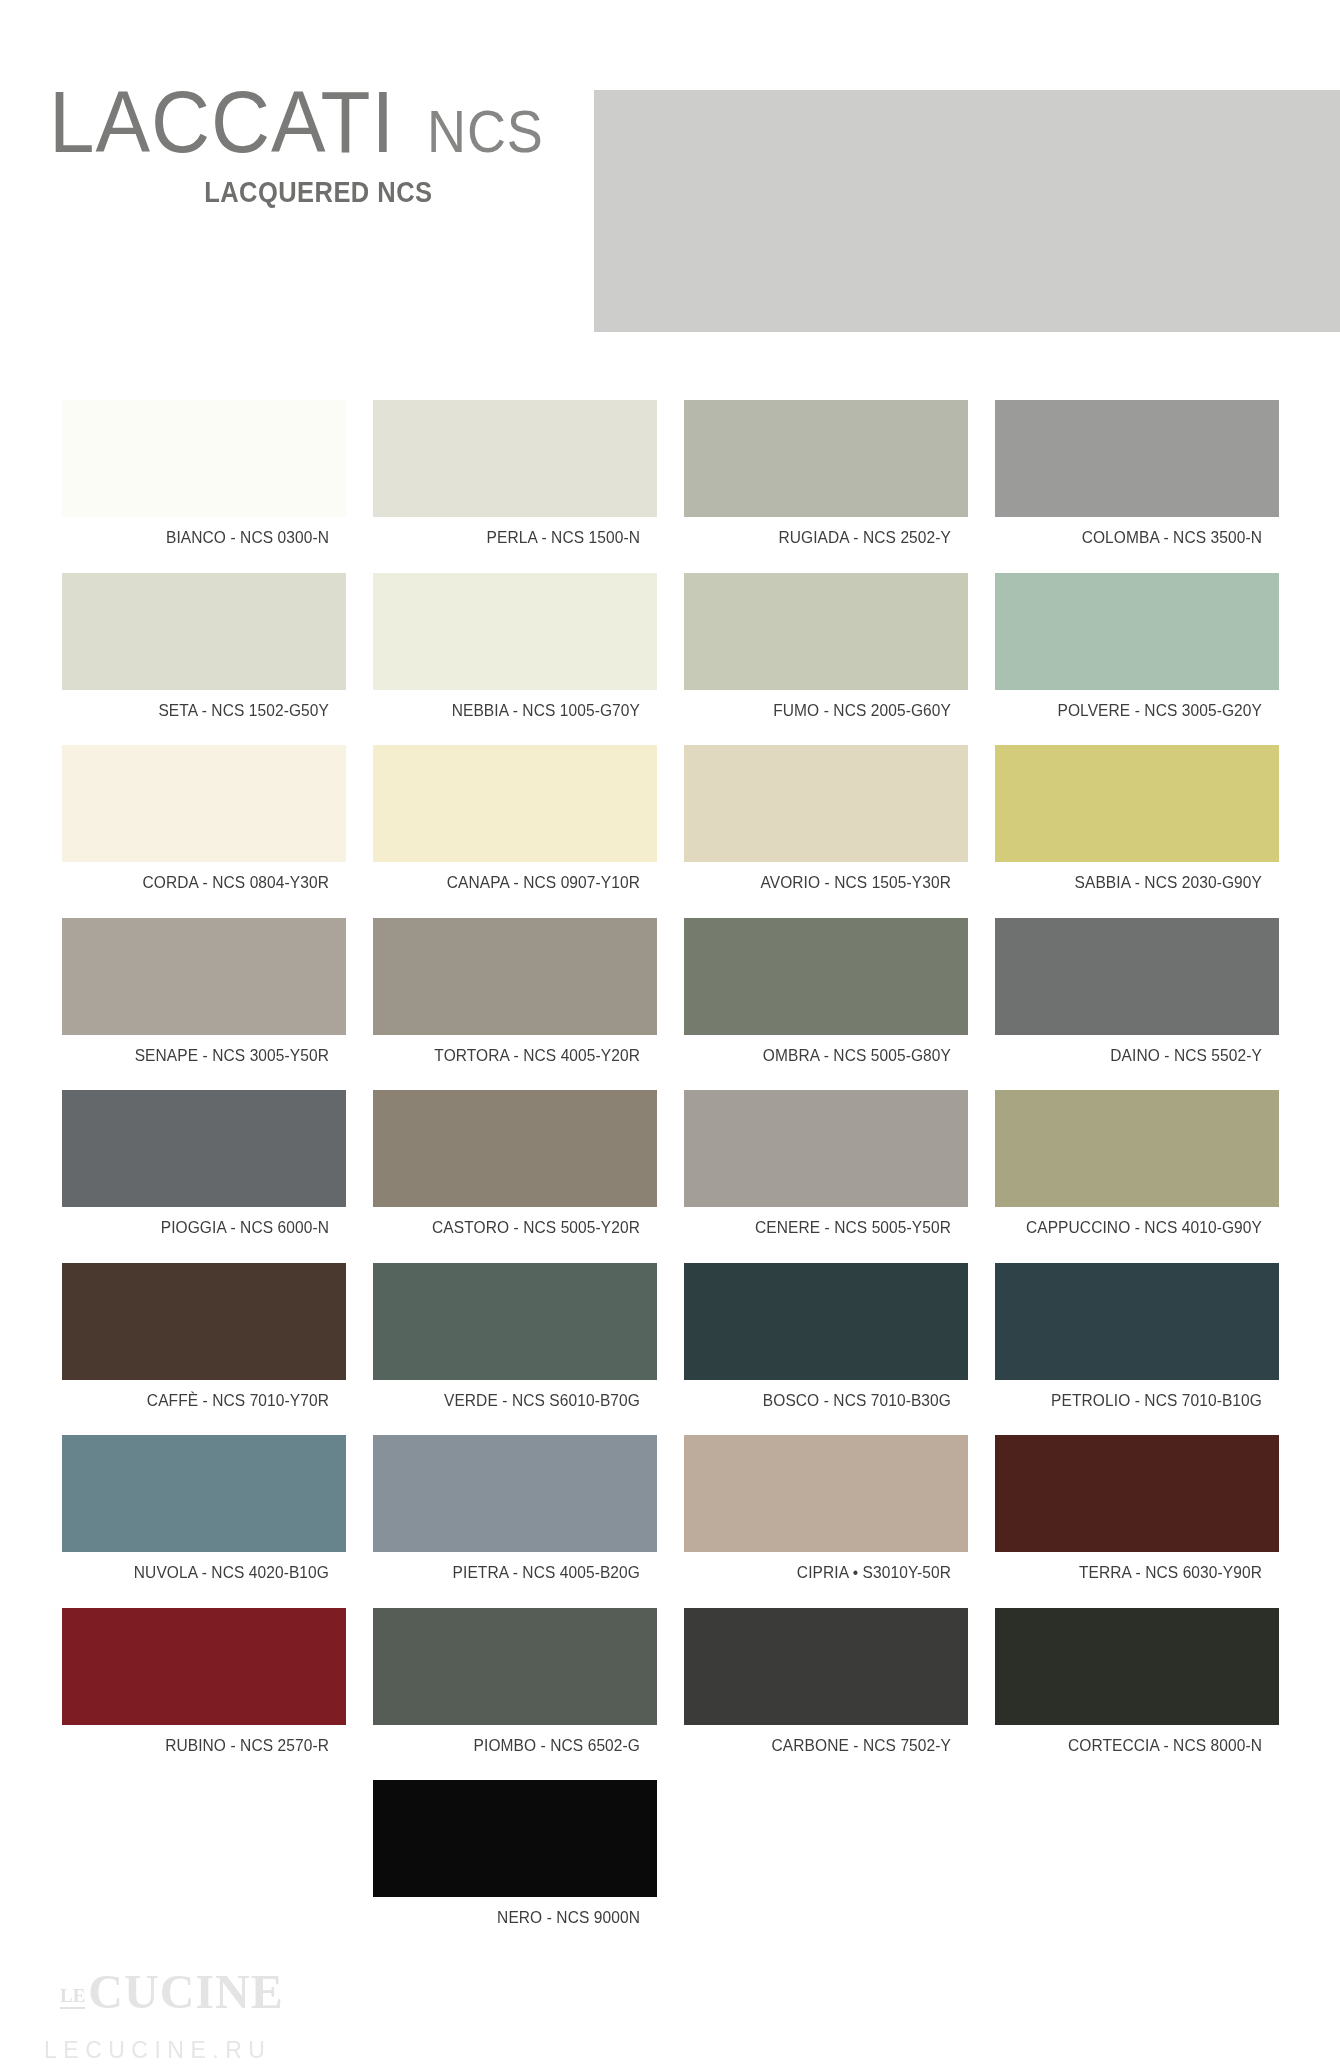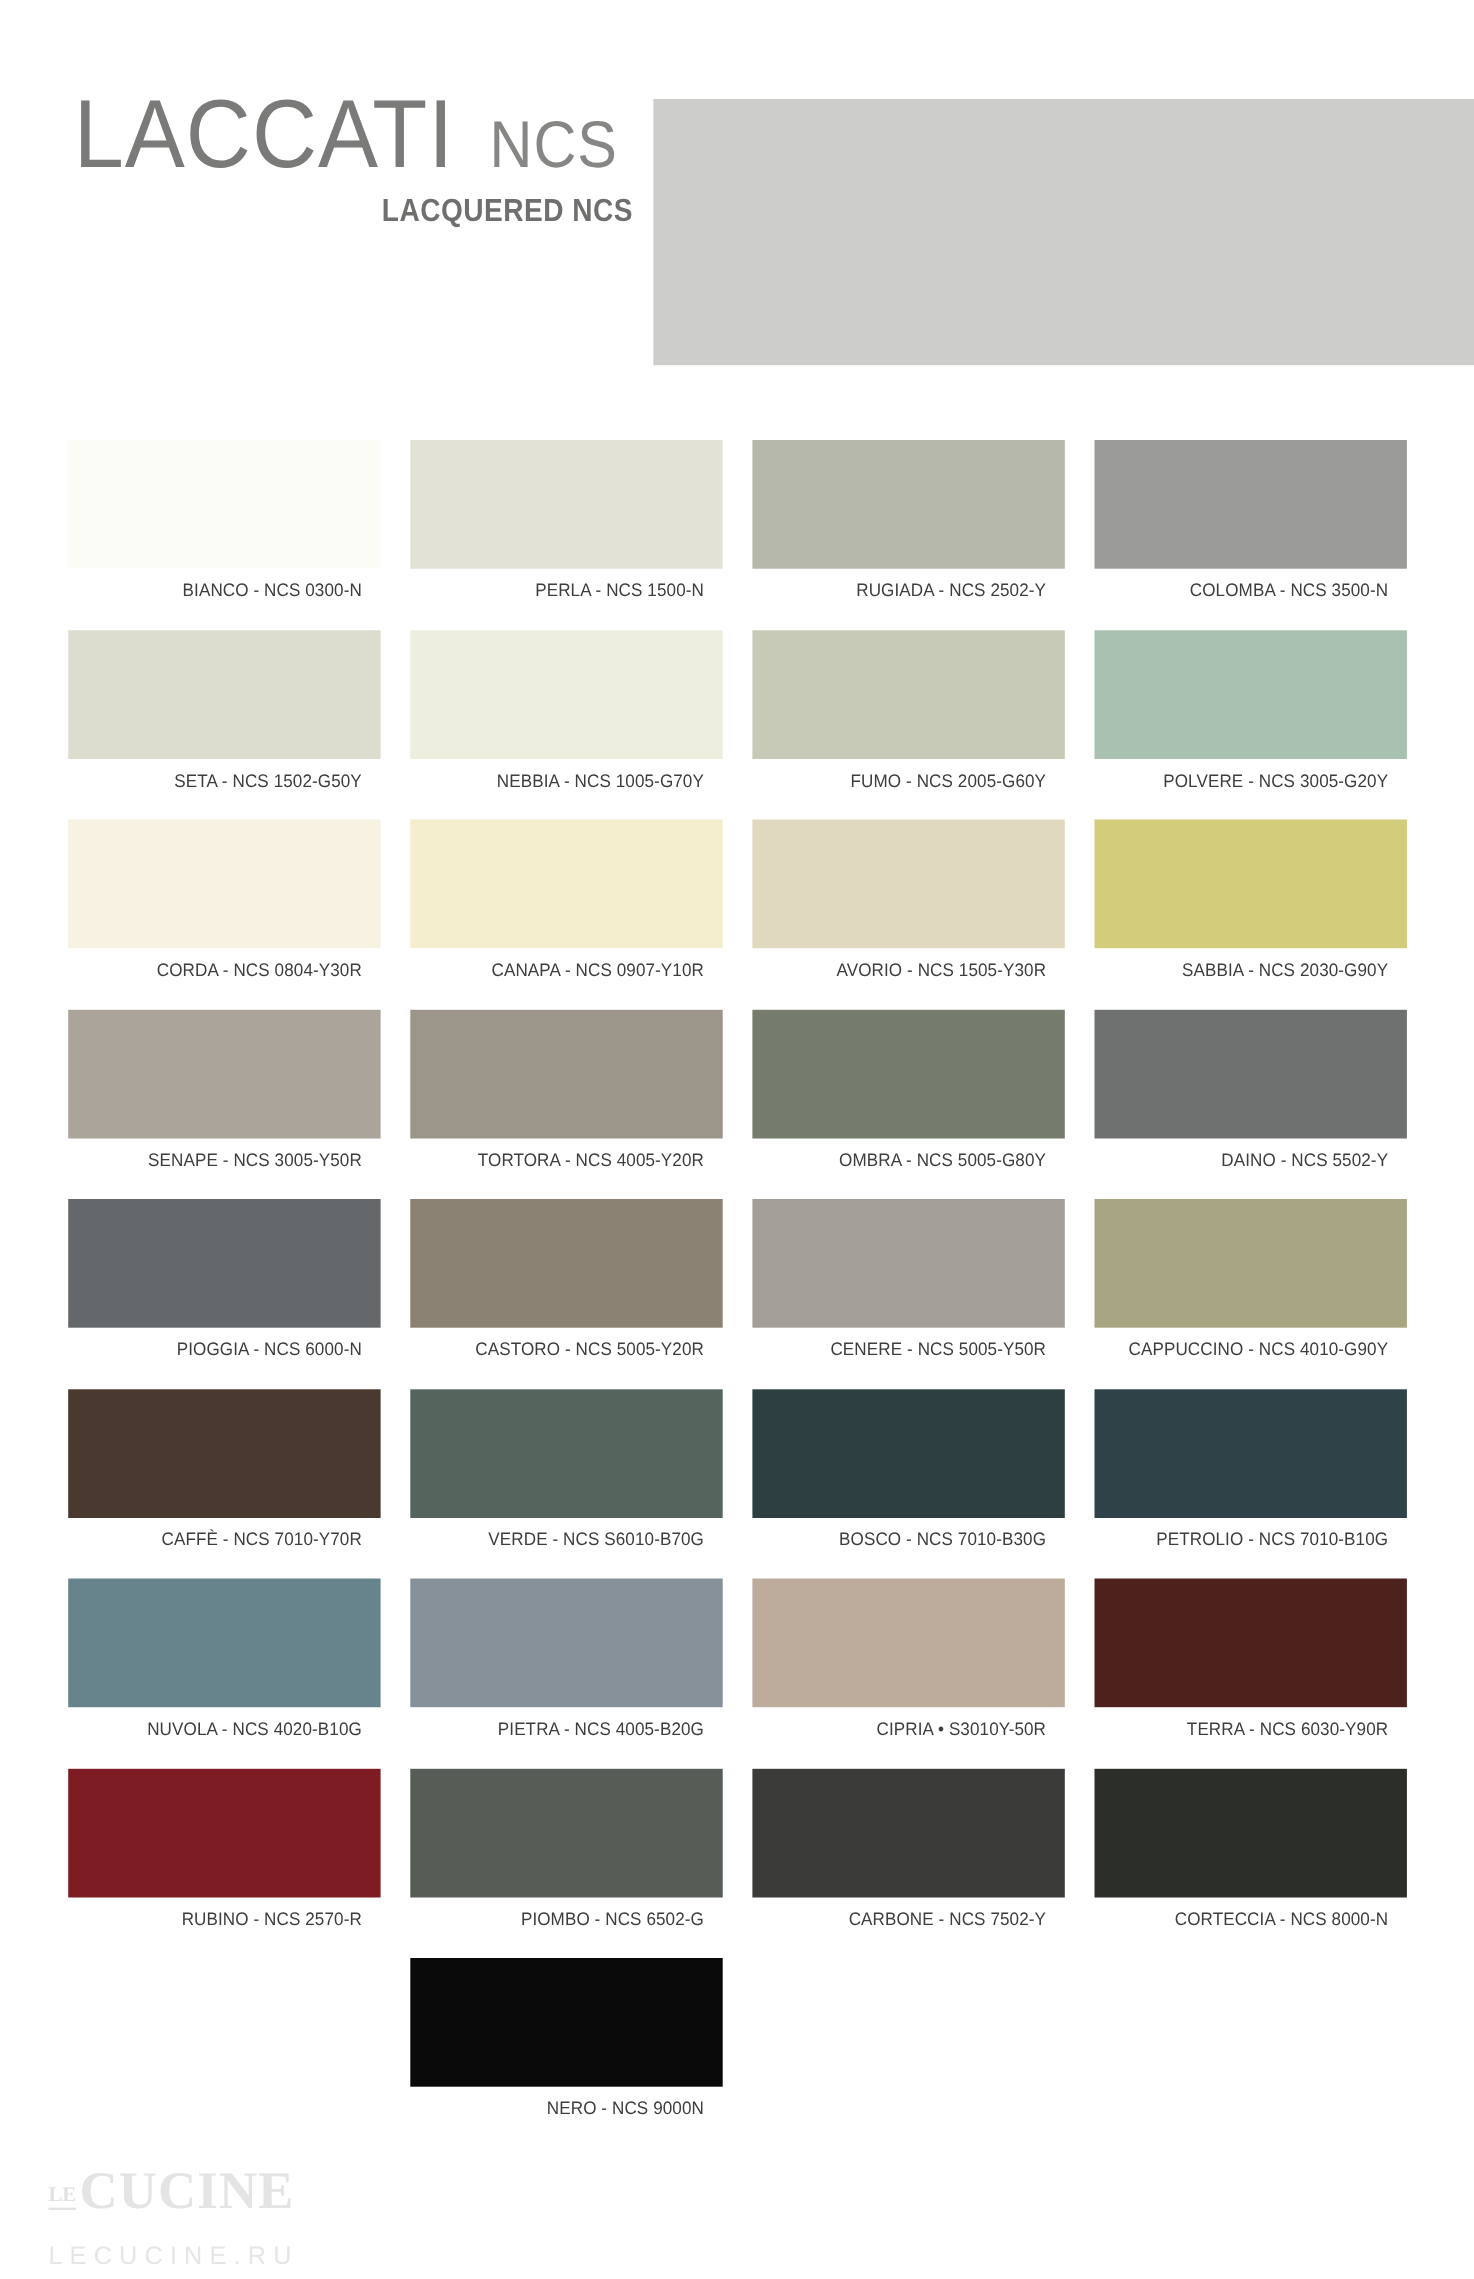--- a/index.html
+++ b/index.html
@@ -29,21 +29,21 @@
     top: 90px;
     width: 746px;
     height: 242px;
     background: #cdcdcb;
   }
   #title-block {
     position: absolute;
     left: 30px;
     top: 78px;
     width: 545px;
-    text-align: right;
+    text-align: center;
   }
   #title-line {
     white-space: nowrap;
     line-height: 1;
   }
   #title-main {
     font-family: "Liberation Sans Narrow", "Liberation Sans", sans-serif;
     font-size: 88px;
     font-weight: 400;
     color: #7a7a78;
@@ -119,20 +119,21 @@
   #footer {
     position: absolute;
     left: 44px;
     bottom: 8px;
     width: 300px;
     height: 96px;
   }
   #footer-logo-line {
     white-space: nowrap;
     line-height: 1;
+    margin-left: 16px;
   }
   #footer-le {
     font-family: "Liberation Serif", serif;
     font-size: 19px;
     font-weight: 700;
     color: #e2e2e2;
     vertical-align: super;
     border-bottom: 2px solid #e2e2e2;
     padding-bottom: 1px;
   }

